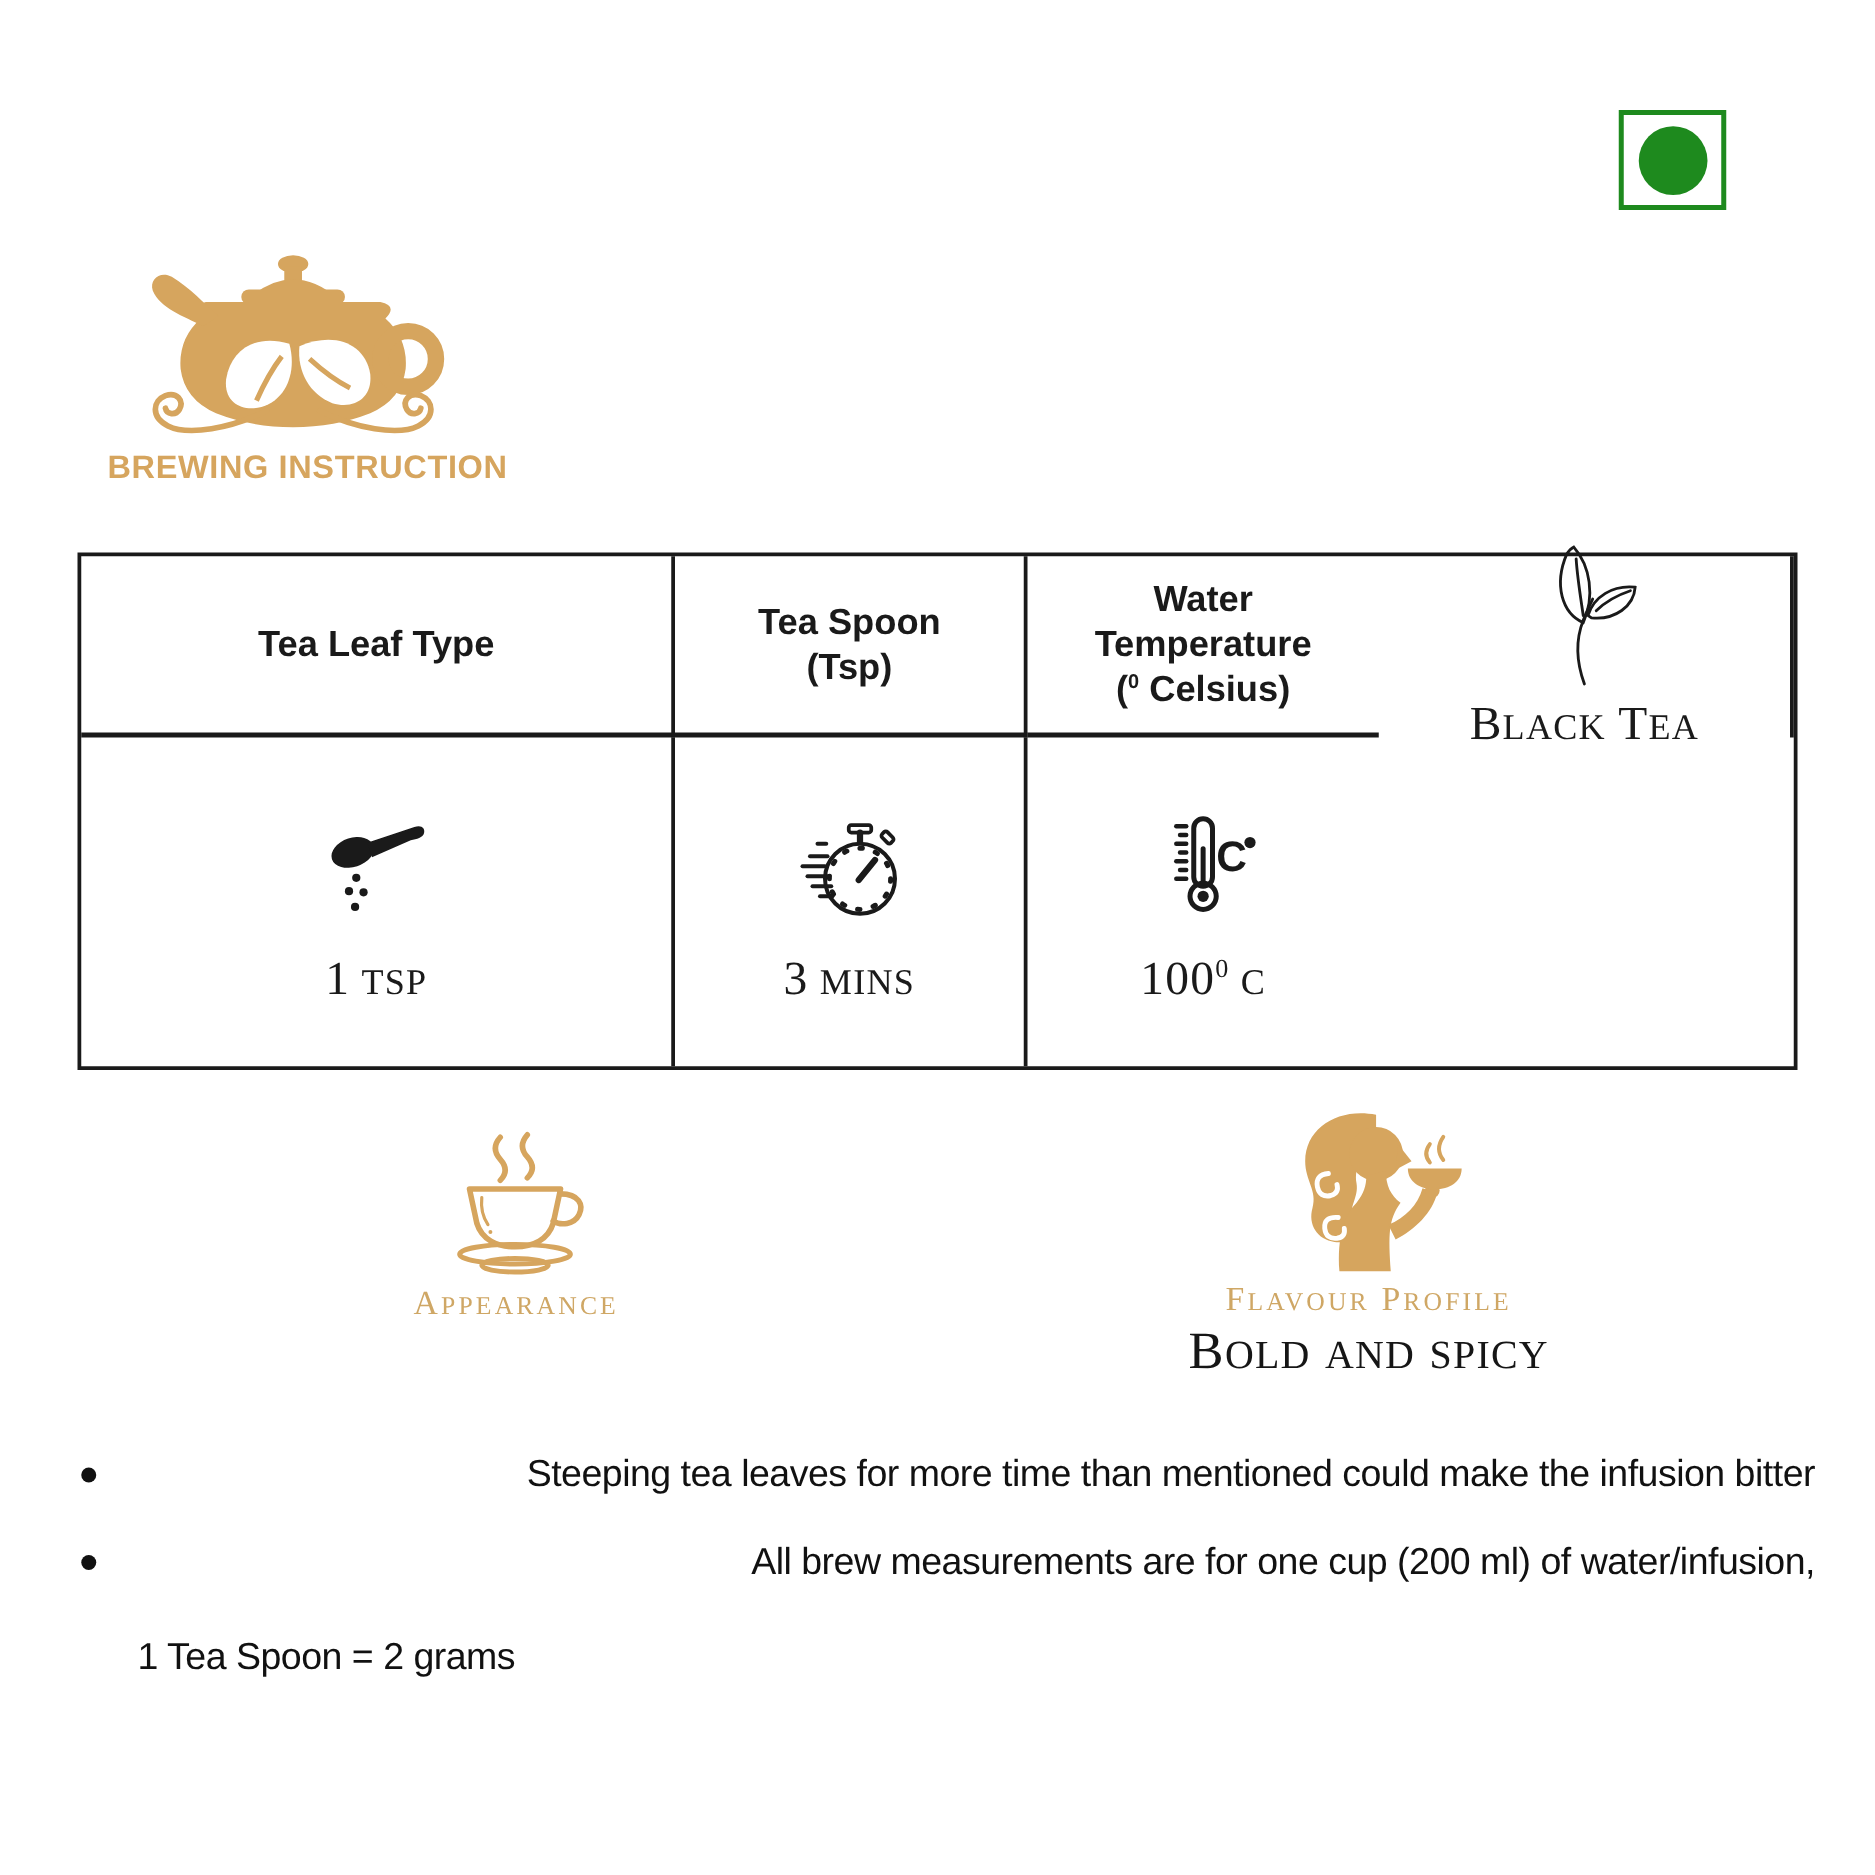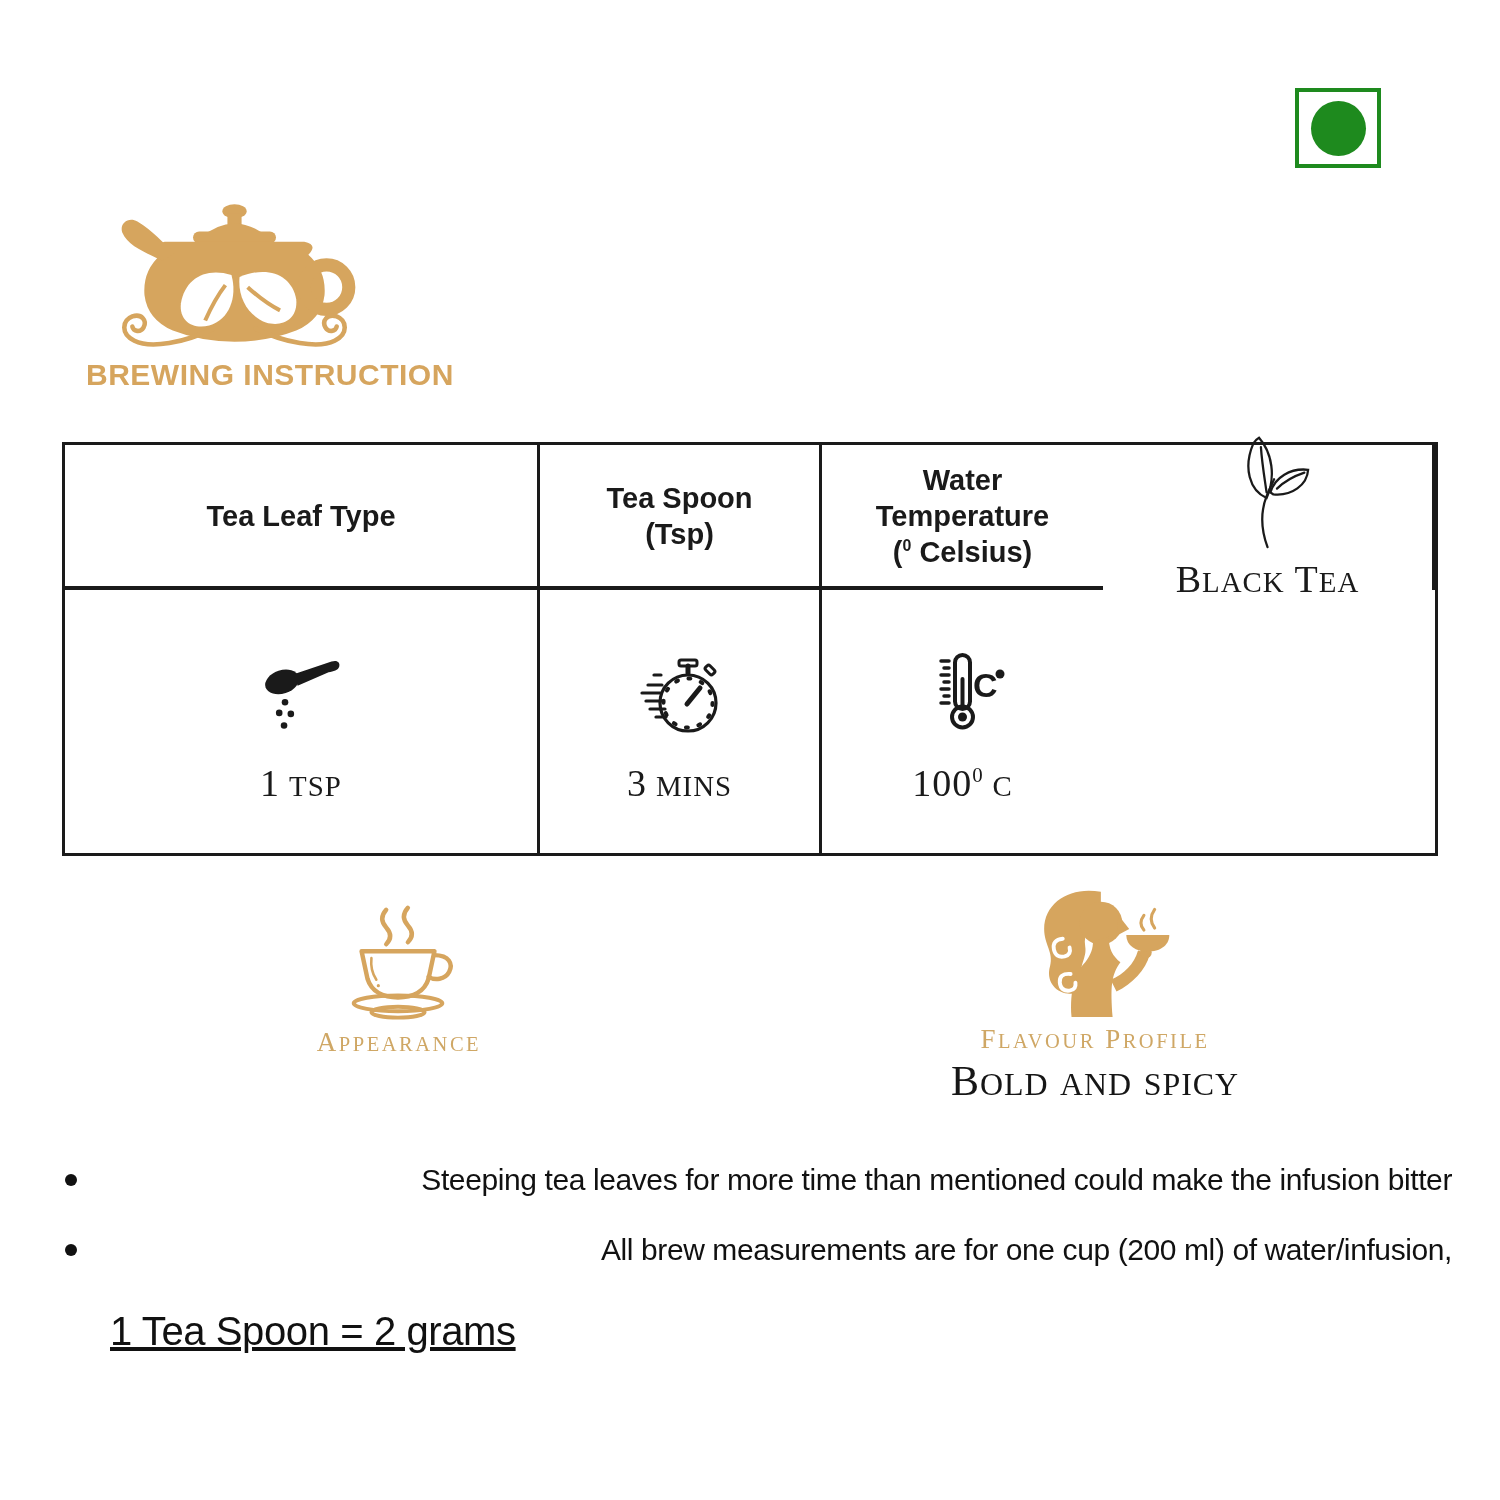--- a/index.html
+++ b/index.html
@@ -14,21 +14,21 @@
     border:4px solid #1E8A1E; background:#fff;
     display:flex; align-items:center; justify-content:center;
   }
   .veg-dot { width:55px; height:55px; border-radius:50%; background:#1E8A1E; }
 
   
   .logo-wrap { position:absolute; left:100px; top:200px; width:300px; }
   .logo-wrap svg { display:block; }
   .brewing-title {
     margin-top:8px; margin-left:-14px;
-    font-size:30px; font-weight:bold; letter-spacing:0.5px; color:#D6A55E;
+    font-size:26px; font-weight:bold; letter-spacing:0.5px; color:#D6A55E;
     white-space:nowrap;
   }
 
   
   .brew-table {
     position:absolute; left:62px; top:442px; width:1376px; height:414px;
     border:3px solid #1a1a1a;
     display:grid;
     grid-template-columns:475px 282px 281px auto;
     grid-template-rows:145px auto;
@@ -45,21 +45,21 @@
     margin-top:10px; font-family:"Liberation Serif", serif; font-size:38px;
     letter-spacing:1px; color:#1a1a1a; white-space:nowrap;
   }
   .sc-b { font-size:1em; }
   .sc-s { font-size:0.76em; }
   .num-gap { margin-right:9px; }
   .unit-gap { margin-left:9px; }
 
   
   .attr-block { position:absolute; text-align:center; }
-  .attr-appearance { left:259px; top:893px; width:280px; }
+  .attr-appearance { left:273px; top:893px; width:280px; }
   .attr-flavour   { left:910px; top:890px; width:370px; }
   .attr-icon { display:flex; align-items:flex-end; justify-content:center; height:128px; }
   .attr-label {
     margin-top:6px; font-family:"Liberation Serif", serif; color:#CFA765;
     font-size:27px; letter-spacing:2.5px; white-space:nowrap;
   }
   .attr-value {
     margin-top:2px; font-family:"Liberation Serif", serif; color:#161616;
     font-size:42px; letter-spacing:1px; white-space:nowrap;
   }
@@ -68,21 +68,21 @@
   .notes { position:absolute; left:62px; top:1146px; width:1390px; list-style:none; padding-top:14px; }
   .notes li {
     position:relative; padding-left:48px; margin-bottom:31px;
     font-size:30px; line-height:39px; letter-spacing:-0.4px; color:#111;text-align:right;
   }
   .notes li::before {
     content:""; position:absolute; left:3px; top:14px;
     width:12px; height:12px; border-radius:50%; background:#111;
   }
   .footnote {
-    margin-left:48px; margin-top:40px; font-size:40px; letter-spacing:-0.4px; color:#111;text-decoration:underline;
+    margin-left:48px; margin-top:40px; font-size:30px; letter-spacing:-0.4px; color:#111;
   }
 </style>
 </head>
 <body>
 
 <div class="page">
 
   <div class="veg-mark">
     <div class="veg-dot"></div>
   </div>

